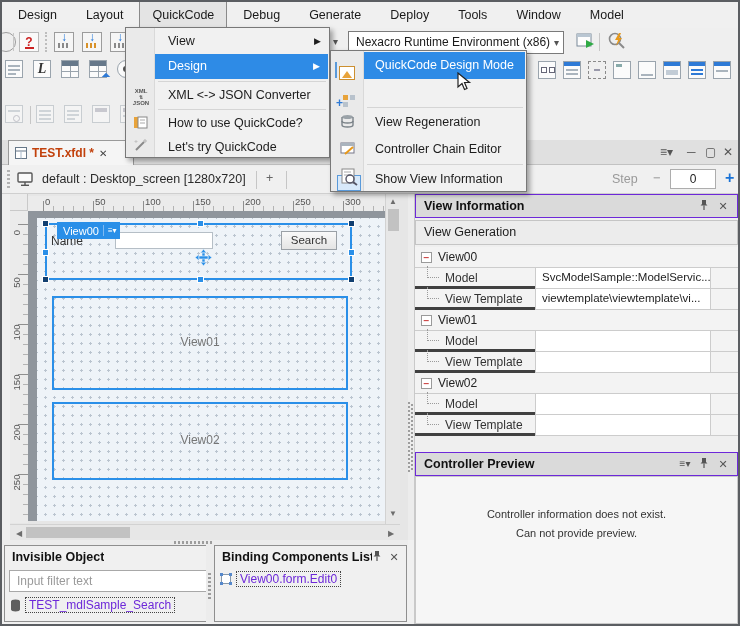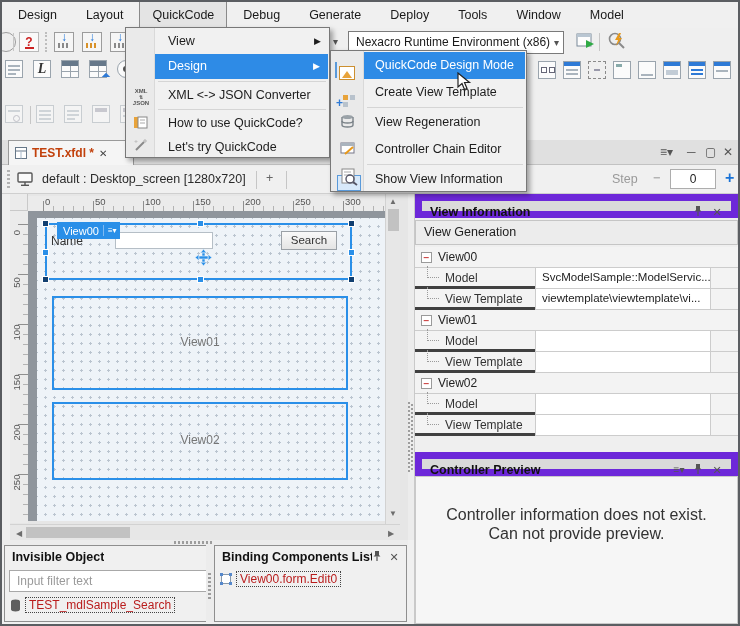--- a/index.html
+++ b/index.html
@@ -79,47 +79,47 @@
   .btn-search{position:absolute;left:234px;top:6px;width:56px;height:19px;background:linear-gradient(#f9f9f9,#e4e4e4);border:1px solid #9aa0a6;text-align:center;line-height:17px;font-size:11.5px;color:#333;}
   .vscroll{position:absolute;right:8px;top:0;width:15px;height:330px;background:#e7e7e7;border-left:1px solid #d2d2d2;}
   .hscroll{position:absolute;left:0;right:8px;top:330px;height:16px;background:#e7e7e7;border-top:1px solid #d2d2d2;}
   .sarrow{position:absolute;color:#6d6d6d;font-size:8px;line-height:10px;text-align:center;width:12px;}
   .sthumb{position:absolute;background:#c2c2c2;}
   .canvas-rsplit{position:absolute;left:406px;top:192px;width:6px;height:346px;background:#ececec;}
   .dotgrip{background:repeating-linear-gradient(to bottom,#9d9d9d 0 2px,transparent 2px 4px),repeating-linear-gradient(to bottom,#9d9d9d 0 2px,transparent 2px 4px);background-size:2px 100%,2px 100%;background-position:0 0,3px 2px;background-repeat:no-repeat;}
 
   
   .rpanel{position:absolute;left:412px;top:192px;right:0;bottom:0;background:#efefef;border-left:1px solid #c9c9c9;}
-  .ptitle{position:absolute;left:0;right:0;height:24px;background:#dadada;border:7px solid #6d28d9;line-height:22px;}
+  .ptitle{position:absolute;left:0;right:0;height:24px;background:#dadada;border:1px solid #6d28d9;line-height:22px;}
   .ptitle .pt{position:absolute;left:8px;top:0;font-weight:bold;font-size:12.5px;color:#111;white-space:nowrap;}
   .picon{position:absolute;top:4px;width:14px;height:14px;text-align:center;line-height:14px;color:#555;font-size:11px;}
   .vg-header{position:absolute;left:0;right:0;top:26px;height:25px;background:#ececec;border:1px solid #c5c5c5;line-height:23px;padding-left:8px;color:#222;font-size:12.5px;}
   .trow{position:absolute;left:0;right:0;height:21px;}
   .trow .grow{position:absolute;left:0;right:0;top:0;bottom:0;background:#f3f3f3;border-bottom:1px solid #ccc;}
   .minusbox{position:absolute;left:6px;top:5px;width:11px;height:11px;background:#fff;border:1px solid #9a9a9a;color:#cc4444;font-size:10px;line-height:9px;text-align:center;font-weight:bold;}
   .gname{position:absolute;left:23px;top:3px;font-size:12px;color:#222;}
   .lcell{position:absolute;left:0;top:0;bottom:0;width:120px;background:#f3f3f3;border-bottom:3px solid #404040;}
   .conn{position:absolute;left:12px;top:-2px;width:12px;height:12px;border-left:1px dotted #9a9a9a;border-bottom:1px dotted #9a9a9a;}
   .llabel{position:absolute;left:30px;top:3px;font-size:12px;color:#333;white-space:nowrap;}
   .vcell{position:absolute;left:120px;right:28px;top:0;bottom:0;background:#fff;border-left:1px solid #ccc;border-bottom:1px solid #ccc;padding:3px 0 0 6px;font-size:11.5px;color:#222;white-space:nowrap;overflow:hidden;}
   .scell{position:absolute;right:0;width:28px;top:0;bottom:0;background:#f3f3f3;border-left:1px solid #ccc;border-bottom:1px solid #ccc;}
-  .cp-body{position:absolute;left:0;right:0;top:282px;bottom:0;background:#f6f6f6;border:1px solid #c9c9c9;text-align:center;padding-top:28px;font-size:16px;color:#333;line-height:19px;}
+  .cp-body{position:absolute;left:0;right:0;top:282px;bottom:0;background:#f6f6f6;border:1px solid #c9c9c9;text-align:center;padding-top:28px;font-size:11px;color:#333;line-height:19px;}
 
   
   .bsplit{position:absolute;left:0;top:538px;width:406px;height:5px;background:#ececec;}
   .bsplit .g{position:absolute;left:172px;top:1px;width:40px;height:3px;background:repeating-linear-gradient(to right,#9d9d9d 0 2px,transparent 2px 4px);}
   .bpanel{position:absolute;top:543px;bottom:2px;background:#f0f0f0;border:1px solid #8f8f8f;}
   .bpanel .btitle{position:absolute;left:0;right:0;top:0;height:22px;line-height:22px;}
   .bpanel .btl{position:absolute;left:7px;top:0;font-weight:bold;font-size:12.5px;color:#111;white-space:nowrap;overflow:hidden;max-width:150px;}
   .filterbox{position:absolute;left:4px;top:24px;right:4px;height:22px;background:#fff;border:1px solid #a8a8a8;}
   .filterbox input{position:absolute;left:5px;top:2px;width:130px;border:none;outline:none;font-size:12px;color:#333;background:transparent;}
   .filterbox input::placeholder{color:#9a9a9a;}
   .fic{position:absolute;top:3px;color:#8a8a8a;font-size:11px;}
   .bitem{position:absolute;display:flex;align-items:center;gap:4px;}
-  .bitem .dotted{border:1px dotted #444;padding:0 3px;font-size:12px;color:#b91c1c;white-space:nowrap;}
+  .bitem .dotted{border:1px dotted #444;padding:0 3px;font-size:12px;color:#6d28d9;white-space:nowrap;}
   .vsplit2{position:absolute;left:204px;top:543px;width:8px;bottom:2px;background:#ececec;}
   .vsplit2 .g{position:absolute;left:2px;top:28px;width:3px;height:26px;background:repeating-linear-gradient(to bottom,#9d9d9d 0 2px,transparent 2px 4px);}
 
   
   .menu-pop{position:absolute;background:#f1f1f1;border:1px solid #787878;box-shadow:3px 3px 5px rgba(0,0,0,.35);z-index:50;}
   .menu-pop .gutter{position:absolute;left:0;top:0;bottom:0;background:#eaeaea;border-right:1px solid #d9d9d9;}
   .mi{position:absolute;left:0;right:0;height:25px;line-height:25px;font-size:12.5px;color:#1d1d1d;padding-left:42px;white-space:nowrap;}
   .mi .marr{position:absolute;right:8px;top:0;font-size:9px;}
   .mi.hl{left:29px;right:1px;padding-left:13px;background:#2e8be6;color:#fff;}
   .msep{position:absolute;left:32px;right:3px;height:1px;background:#d5d5d5;}
@@ -563,21 +563,20 @@
           <path d="M12 1v4M10 3h4" stroke="#b5b5b5" stroke-width="1"></path>
           <path d="M3 2v3M1.5 3.5h3" stroke="#c5c5c5" stroke-width="1"></path>
         </svg>
     </span>
   </div>
 
   <div class="menu-pop" style="left:328px;top:48px;width:197px;height:142px;z-index:60;">
     <div class="gutter" style="width:33px;"></div>
     <div class="smi hl" style="top:1px;"><span>QuickCode Design Mode</span></div>
     <span class="gut-ic icbox ic-dm" style="left:4px;top:3px;"><span class="pic"></span></span>
-    <div class="smi" style="top:28px;"><span>Create View Template</span></div>
     <span class="gut-ic ic-ctpl" style="left:9px;top:33px;"></span>
     <div class="msep" style="top:56px;left:36px;"></div>
     <div class="smi" style="top:58px;"><span>View Regeneration</span></div>
     <span class="gut-ic" style="left:9px;top:63px;">
       <svg width="15" height="16">
           <ellipse cx="7.5" cy="3" rx="5.5" ry="2" fill="#9aa2a8"></ellipse>
           <path d="M2 3v4c0 1.1 2.4 2 5.5 2s5.5-.9 5.5-2V3" fill="none" stroke="#7a8288" stroke-width="1.4"></path>
           <path d="M2 7v4c0 1.1 2.4 2 5.5 2s5.5-.9 5.5-2V7" fill="none" stroke="#7a8288" stroke-width="1.4"></path>
         </svg>
     </span>

